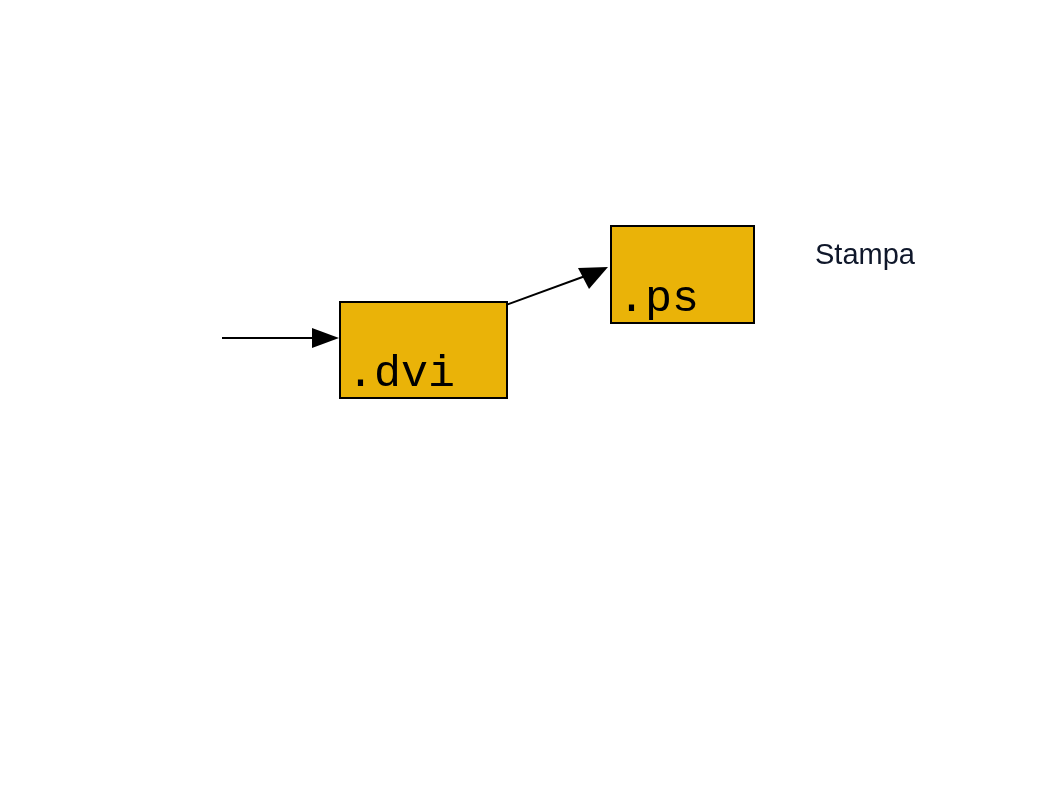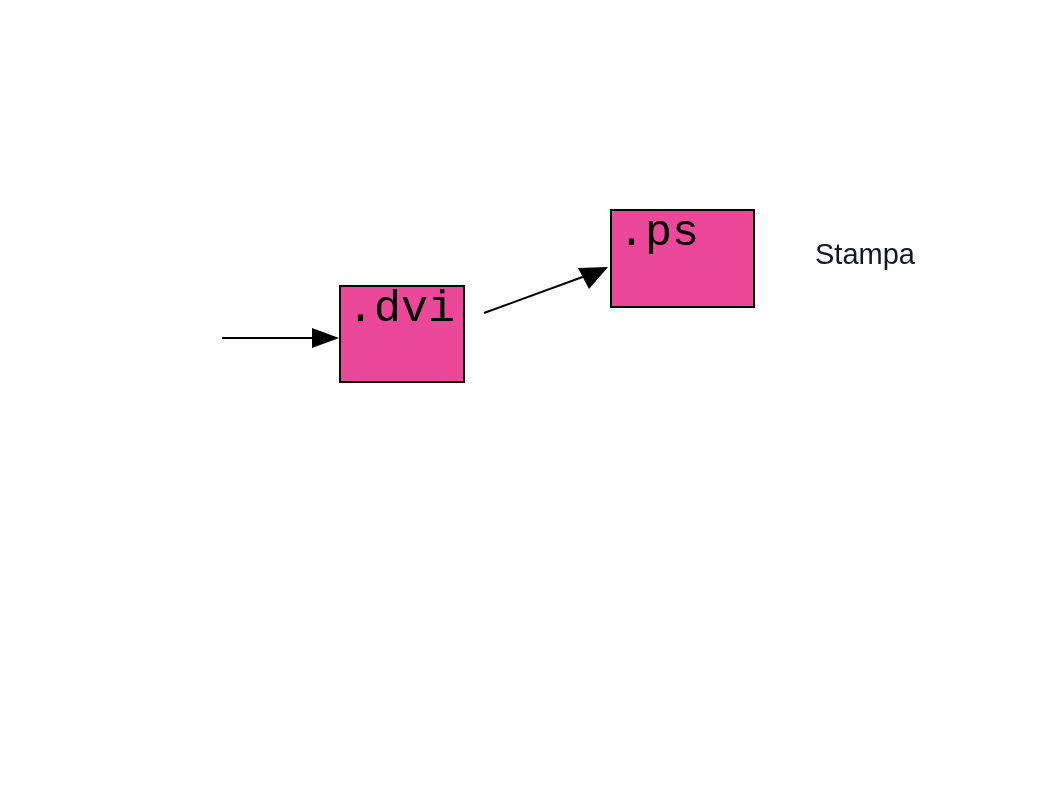--- a/index.html
+++ b/index.html
@@ -11,37 +11,38 @@
     position: relative;
     width: 1058px;
     height: 794px;
     background: #ffffff;
     overflow: hidden;
     font-family: "Liberation Sans", sans-serif;
   }
   .node-box {
     position: absolute;
     box-sizing: border-box;
-    background: #ec4899;
+    background: #eab308;
     border: 2px solid #000000;
     display: flex;
-    align-items: flex-start;
+    align-items: flex-end;
     justify-content: flex-start;
+    margin-top: 16px;
   }
   .node-label {
     font-family: "Liberation Mono", monospace;
     font-size: 45px;
     line-height: 1;
     color: #000000;
     white-space: pre;
     padding-left: 6px;
     letter-spacing: 0px;
   }
   #box-tex  { left: 73px;  top: 286px; width: 146px; height: 96px; }
-  #box-dvi  { left: 339px; top: 285px; width: 126px; height: 98px; }
+  #box-dvi  { left: 339px; top: 285px; width: 169px; height: 98px; }
   #box-ps   { left: 610px; top: 209px; width: 145px; height: 99px; }
 
   #stampa-label {
     position: absolute;
     left: 815px;
     top: 240px;
     font-family: "Liberation Sans", sans-serif;
     font-size: 29px;
     line-height: 1;
     color: #0f172a;

